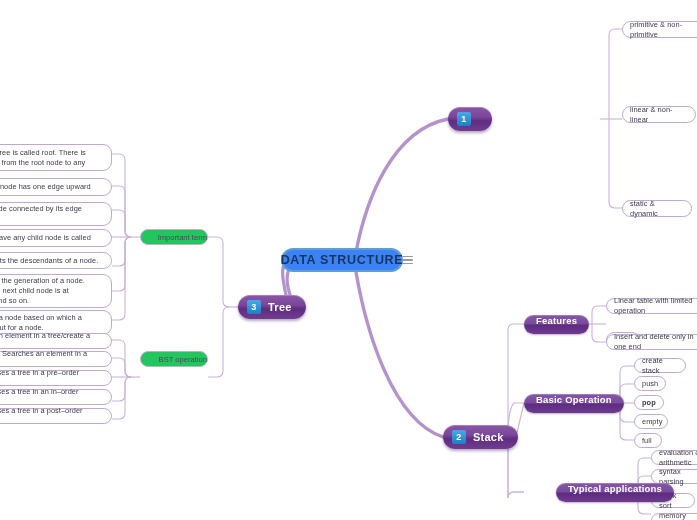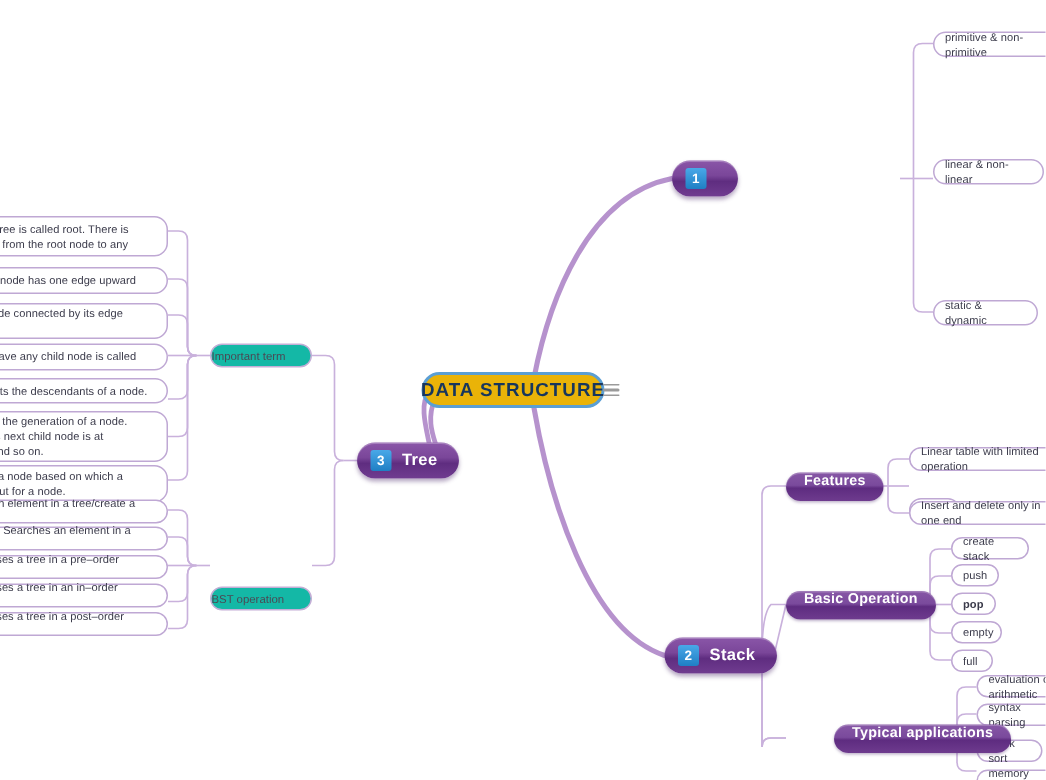--- a/index.html
+++ b/index.html
@@ -10,21 +10,21 @@
     position:relative;
   }
   #canvas{position:absolute;left:0;top:0;width:697px;height:520px;overflow:hidden;}
   #links{position:absolute;left:0;top:0;width:697px;height:520px;pointer-events:none;}
 
   
   .root-node{
     position:absolute;
     display:flex;align-items:center;justify-content:center;
     box-sizing:border-box;
-    background:#eab308;
+    background:#3b82f6;
     border:2px solid #5b9fd4;
     border-radius:18px;
     color:#17365d;
     font-weight:bold;
     font-size:12.5px;
     letter-spacing:.7px;
     white-space:nowrap;
     z-index:6;
   }
   .hamburger{
@@ -101,24 +101,24 @@
     z-index:4;
   }
   .leaf-text{display:block;white-space:pre-line;}
 
   
   .leaf-label{
     position:absolute;
     box-sizing:border-box;
     border:1px solid #c3aed6;
     border-radius:9px;
-    background:#14b8a6;
+    background:#22c55e;
     color:#4a4a55;
     font-size:7.6px;
-    display:flex;align-items:center;justify-content:flex-start;
+    display:flex;align-items:center;justify-content:flex-end;
     white-space:nowrap;
     z-index:4;
   }
 </style>
 </head>
 <body>
 
 <div id="canvas">
 
   <svg id="links" viewBox="0 0 697 520" width="697" height="520">
@@ -307,21 +307,21 @@
   <div class="leaf" style="left:-44px;top:274px;width:156px;height:34px;">
     <span class="leaf-text">represents the generation of a node.
 l 0, then its next child node is at
 t level 2, and so on.</span>
   </div>
   <div class="leaf" style="left:-44px;top:310px;width:156px;height:25px;">
     <span class="leaf-text">e value of a node based on which a
 e carried out for a node.</span>
   </div>
 
-  <div class="leaf-label" style="left:140px;top:391px;width:68px;height:16px;">
+  <div class="leaf-label" style="left:140px;top:351px;width:68px;height:16px;">
     <span>BST operation</span>
   </div>
 
   <div class="leaf" style="left:-38px;top:333px;width:150px;height:16px;">
     <span class="leaf-text">Inserts an element in a tree/create a tree.</span>
   </div>
   <div class="leaf" style="left:-38px;top:351px;width:150px;height:16px;">
     <span class="leaf-text">Search – Searches an element in a tree.</span>
   </div>
   <div class="leaf" style="left:-38px;top:370px;width:150px;height:16px;">

